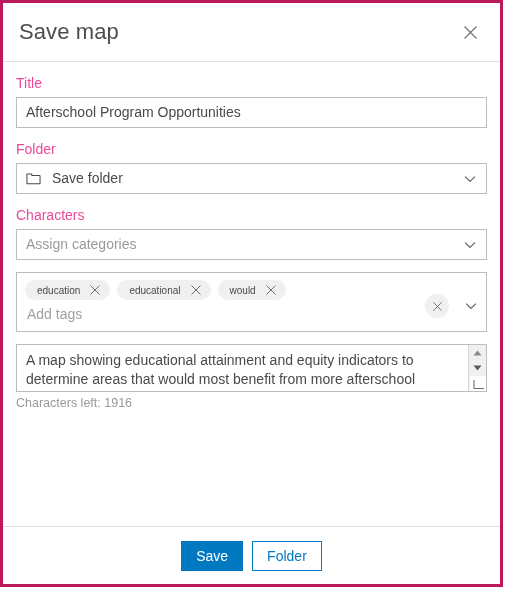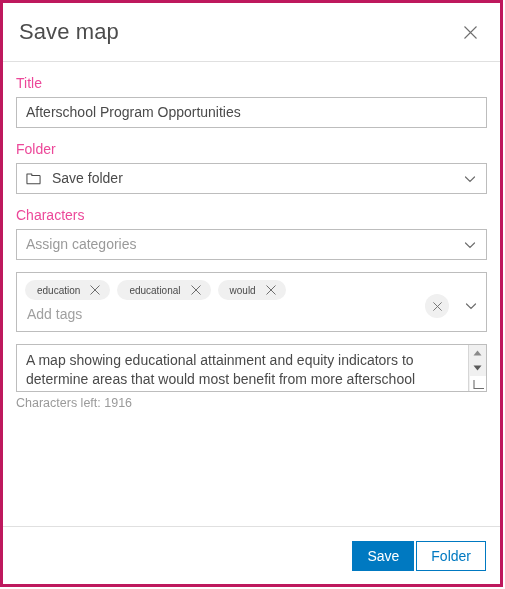--- a/index.html
+++ b/index.html
@@ -195,22 +195,22 @@
     color: #9a9a9a;
     margin-top: 4px;
   }
 
   
   .dlg-footer {
     flex: 0 0 58px;
     border-top: 1px solid #e0e0e0;
     display: flex;
     align-items: center;
-    justify-content: flex-end;
-    gap: 2px;
+    justify-content: center;
+    gap: 9px;
     padding: 1px 14px;
     box-sizing: border-box;
   }
   .btn {
     height: 30px;
     min-width: 56px;
     font-size: 14px;
     font-family: "Liberation Sans", sans-serif;
     border-radius: 0;
     cursor: pointer;

